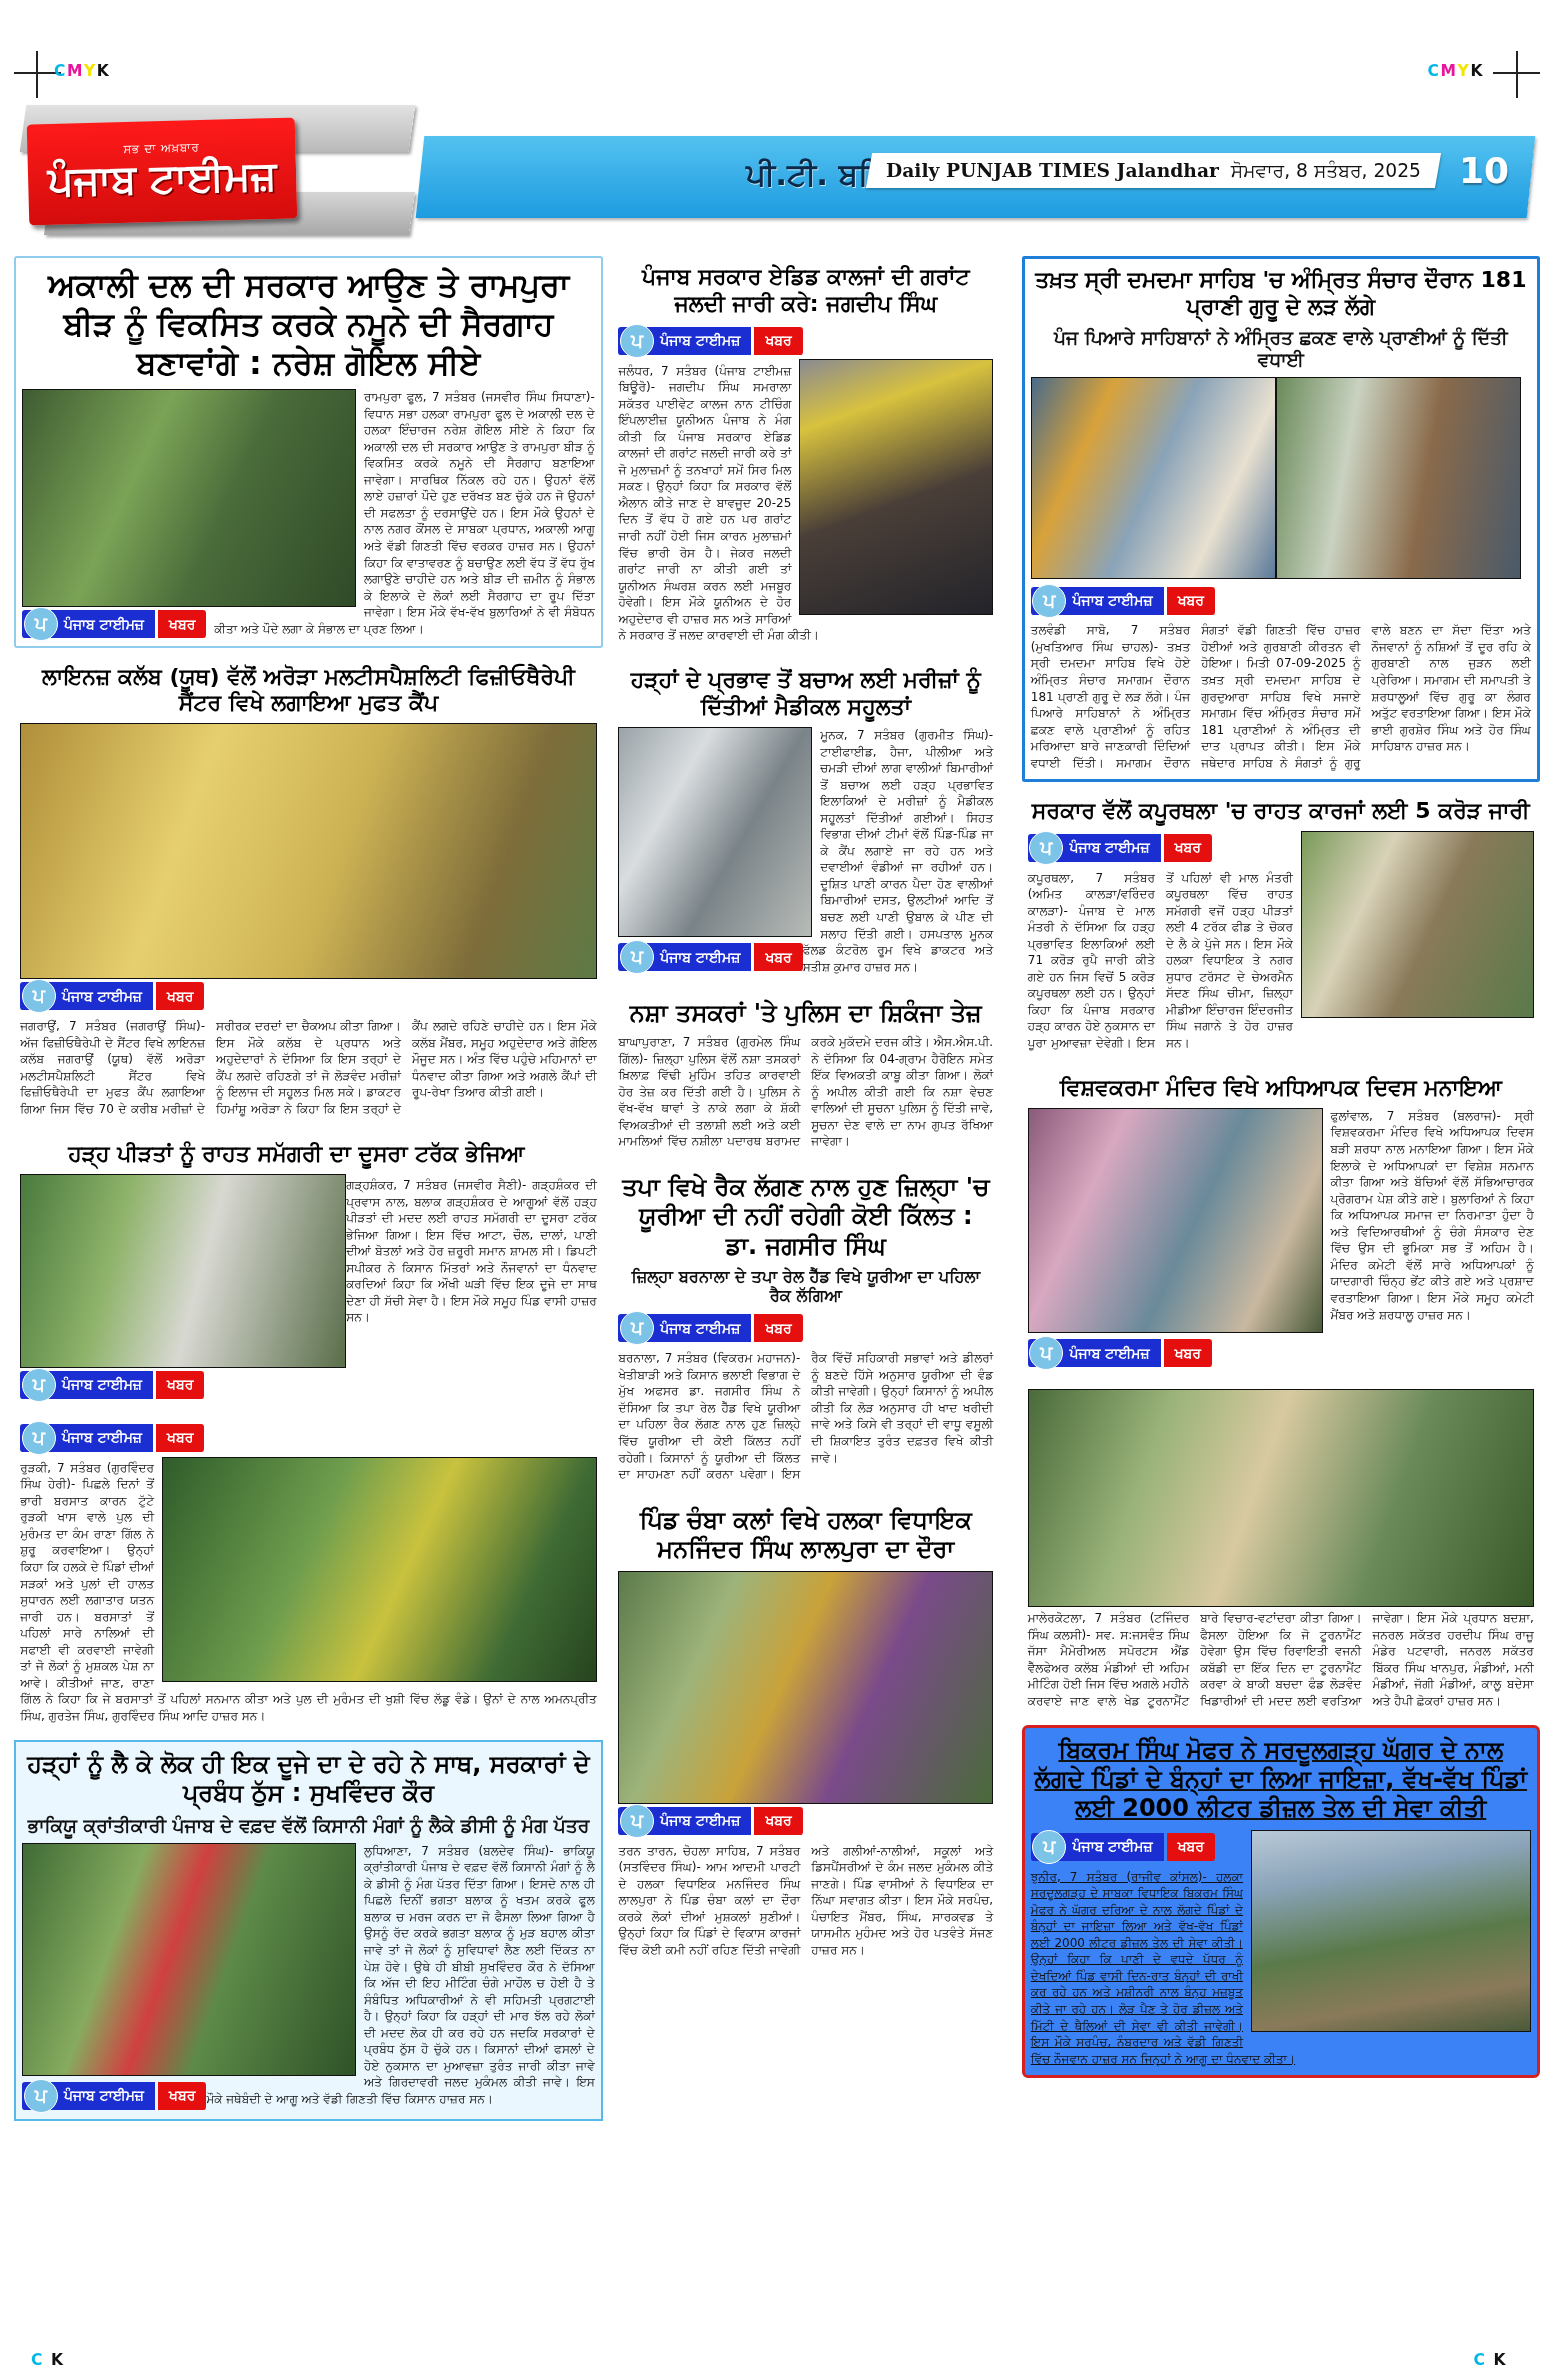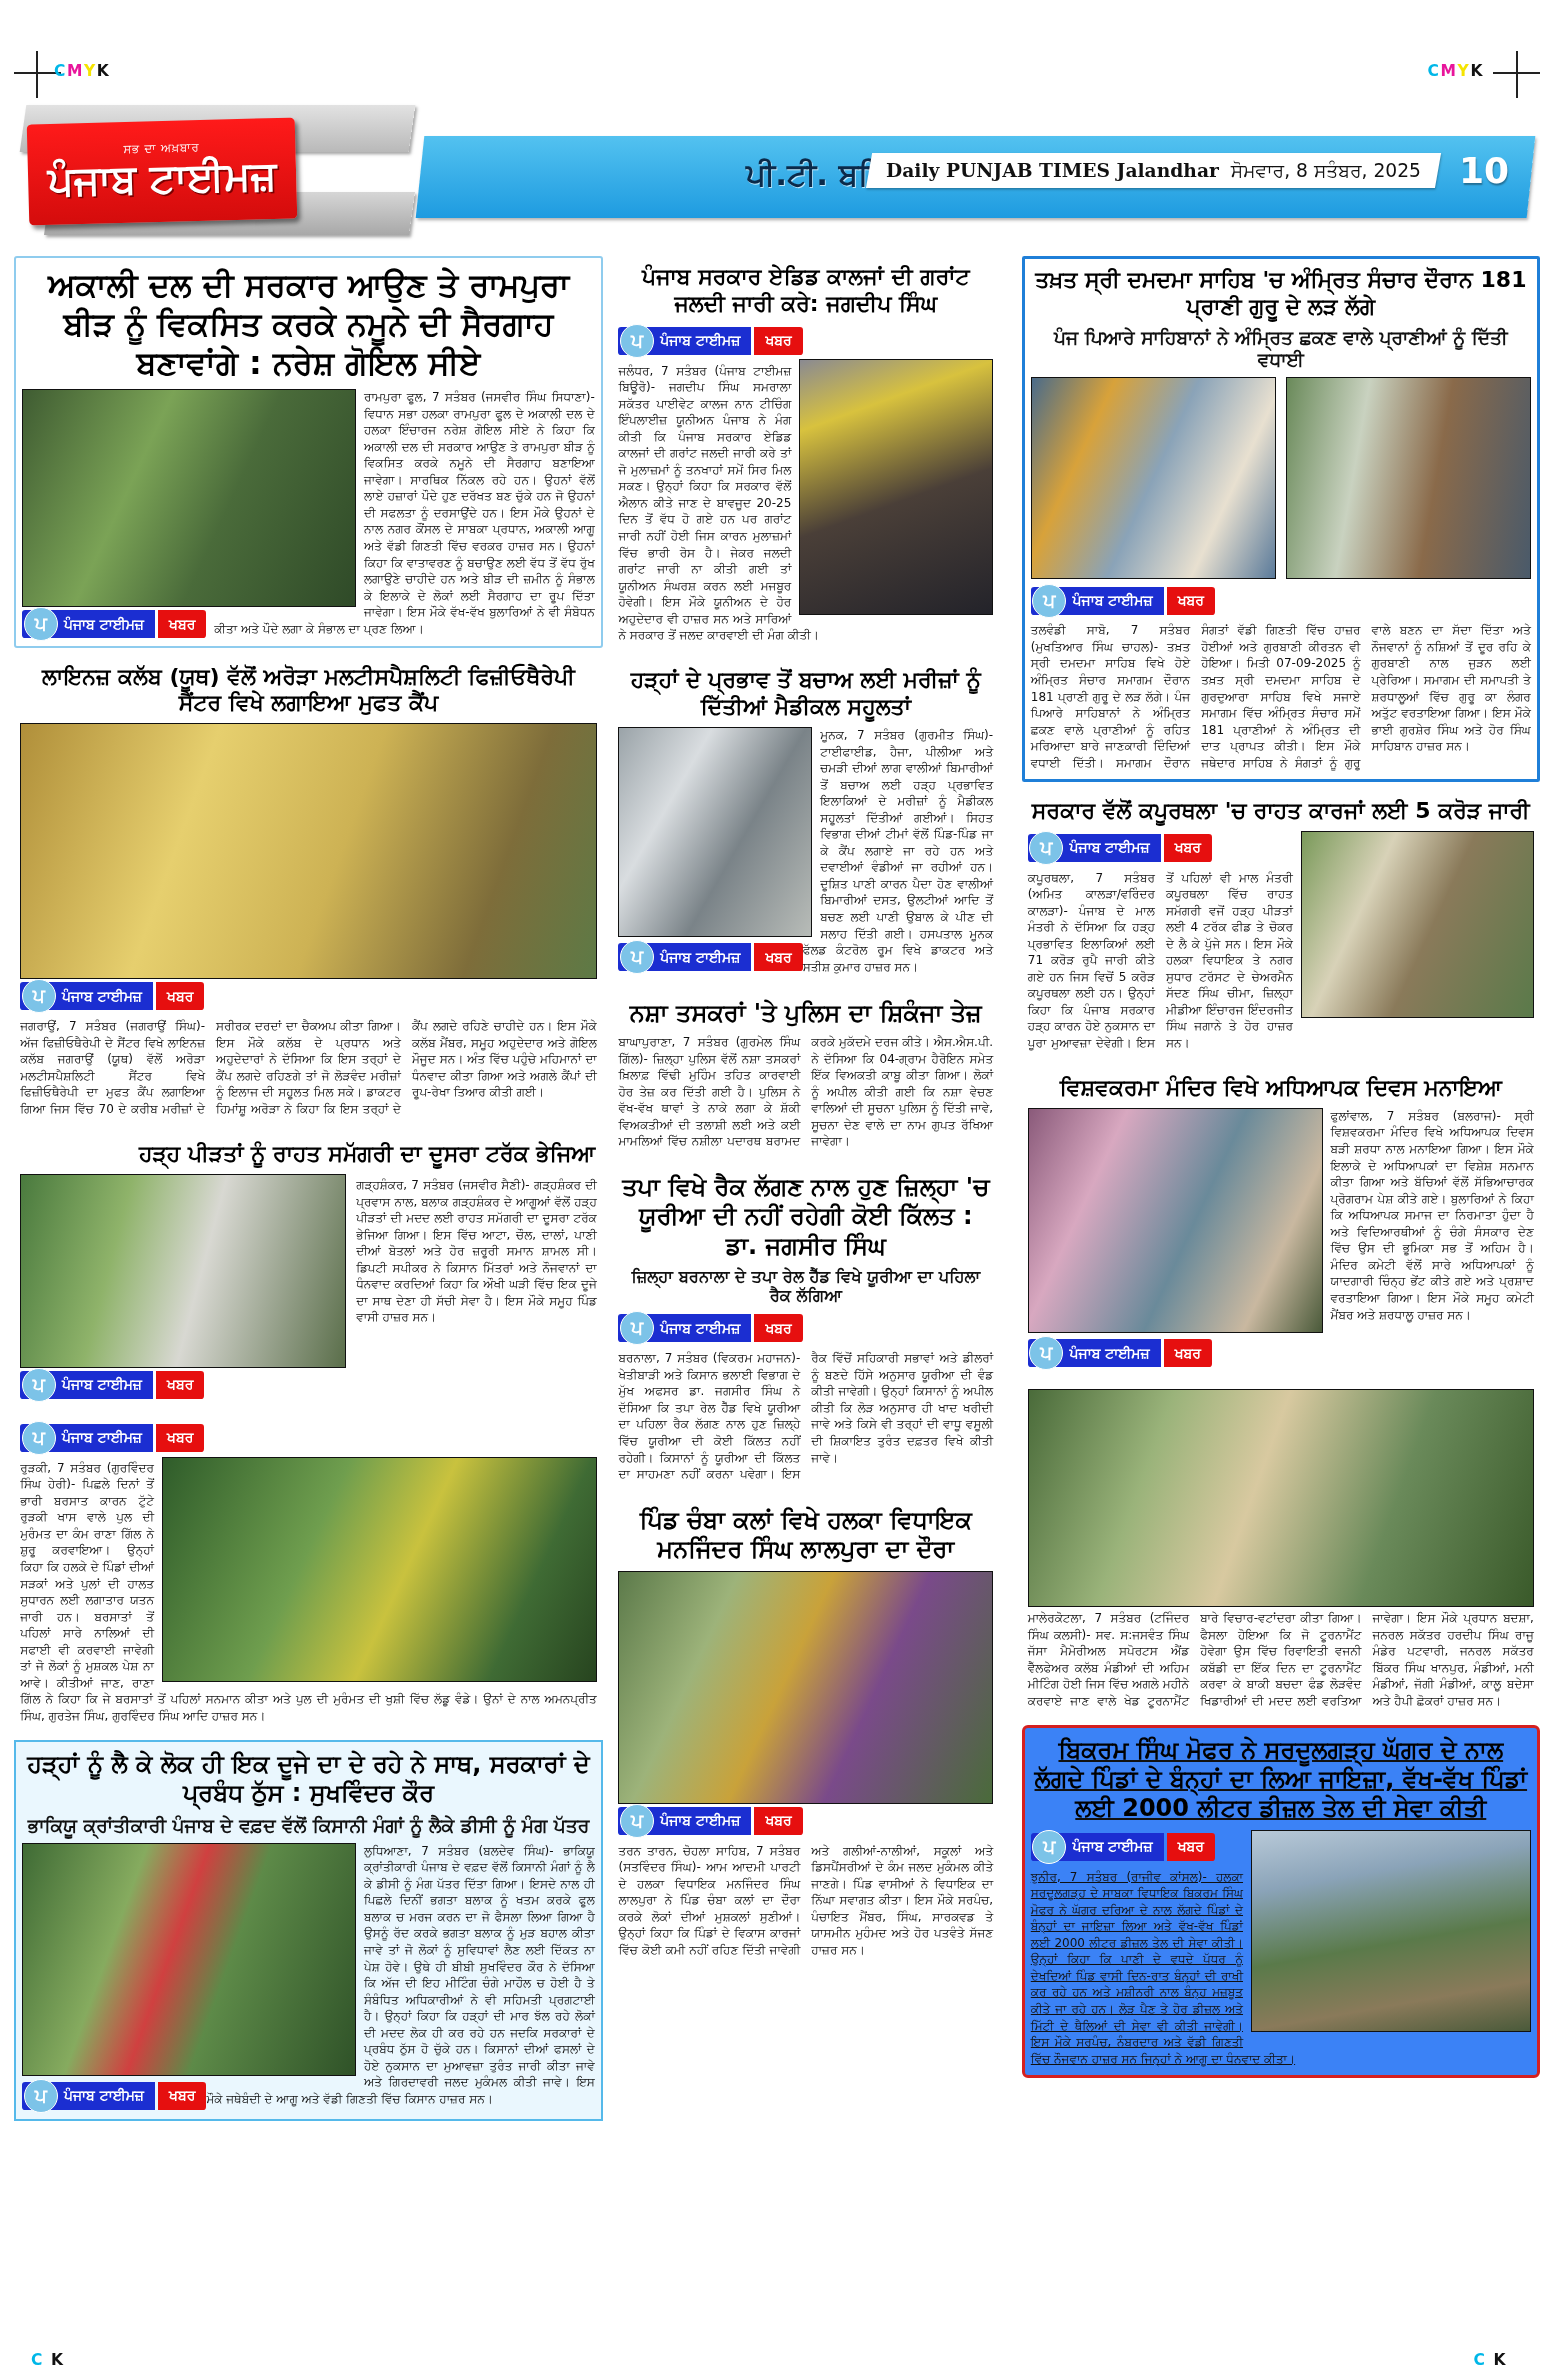--- a/index.html
+++ b/index.html
@@ -46,21 +46,21 @@
   .body-text { font-size:12px; line-height:1.38; text-align:justify; margin:3.1px 0; }
   .cols-2 { column-count:2; column-gap:11px; }
   .cols-3 { column-count:3; column-gap:11px; }
   
   .badge { display:inline-flex; align-items:center; height:28px; margin:3.1px 0 4.7px; }
   .badge .b-blue { background:#1b2ed1; color:#fff; font-weight:bold; font-size:14px; display:flex; align-items:center; padding:0 11px 0 3.1px; height:100%; border-radius:3.1px 0 0 3.1px; }
   .badge .b-circle { width:34px; height:34px; border-radius:50%; background:#7cc3e8; border:1.6px solid #fff; color:#fff; display:flex; align-items:center; justify-content:center; font-size:18.7px; font-weight:bold; margin-right:6.2px; margin-left:-1.6px; }
   .badge .b-red { background:#e60f0f; color:#fff; font-weight:bold; font-size:14px; display:flex; align-items:center; padding:0 11px; height:100%; border-radius:0 3.1px 3.1px 0; margin-left:3.1px; }
   
   .photo { border:1.6px solid #111; width:100%; }
-  .media-row { display:flex; gap:10px; }
+  .media-row { display:flex; gap:0; }
   .media-row .body-text { flex:1; }
   .float-l { float:left; margin:0 7.8px 3.1px 0; }
   .float-r { float:right; margin:0 0 3.1px 7.8px; }
   .clear { clear:both; }
 </style>
 </head>
 <body>
 
 <div class="regline" style="left:14px; top:72px; width:47px; height:2.3px;"></div>
 <div class="regline" style="left:36px; top:51px; width:2.3px; height:47px;"></div>
@@ -114,21 +114,21 @@
         <div class="b-blue">
             <div class="b-circle">ਪ</div>
             <span>ਪੰਜਾਬ ਟਾਈਮਜ਼</span>
           </div>
         <div class="b-red">ਖਬਰ</div>
       </div>
       <p class="body-text cols-3">ਜਗਰਾਉਂ, 7 ਸਤੰਬਰ (ਜਗਰਾਉਂ ਸਿੰਘ)- ਅੱਜ ਫਿਜ਼ੀਓਥੈਰੇਪੀ ਦੇ ਸੈਂਟਰ ਵਿਖੇ ਲਾਇਨਜ਼ ਕਲੱਬ ਜਗਰਾਉਂ (ਯੂਥ) ਵੱਲੋਂ ਅਰੋੜਾ ਮਲਟੀਸਪੈਸ਼ਲਿਟੀ ਸੈਂਟਰ ਵਿਖੇ ਫਿਜ਼ੀਓਥੈਰੇਪੀ ਦਾ ਮੁਫਤ ਕੈਂਪ ਲਗਾਇਆ ਗਿਆ ਜਿਸ ਵਿੱਚ 70 ਦੇ ਕਰੀਬ ਮਰੀਜ਼ਾਂ ਦੇ ਸਰੀਰਕ ਦਰਦਾਂ ਦਾ ਚੈਕਅਪ ਕੀਤਾ ਗਿਆ। ਇਸ ਮੌਕੇ ਕਲੱਬ ਦੇ ਪ੍ਰਧਾਨ ਅਤੇ ਅਹੁਦੇਦਾਰਾਂ ਨੇ ਦੱਸਿਆ ਕਿ ਇਸ ਤਰ੍ਹਾਂ ਦੇ ਕੈਂਪ ਲਗਦੇ ਰਹਿਣਗੇ ਤਾਂ ਜੋ ਲੋੜਵੰਦ ਮਰੀਜ਼ਾਂ ਨੂੰ ਇਲਾਜ ਦੀ ਸਹੂਲਤ ਮਿਲ ਸਕੇ। ਡਾਕਟਰ ਹਿਮਾਂਸ਼ੂ ਅਰੋੜਾ ਨੇ ਕਿਹਾ ਕਿ ਇਸ ਤਰ੍ਹਾਂ ਦੇ ਕੈਂਪ ਲਗਦੇ ਰਹਿਣੇ ਚਾਹੀਦੇ ਹਨ। ਇਸ ਮੌਕੇ ਕਲੱਬ ਮੈਂਬਰ, ਸਮੂਹ ਅਹੁਦੇਦਾਰ ਅਤੇ ਗੋਇਲ ਮੌਜੂਦ ਸਨ। ਅੰਤ ਵਿੱਚ ਪਹੁੰਚੇ ਮਹਿਮਾਨਾਂ ਦਾ ਧੰਨਵਾਦ ਕੀਤਾ ਗਿਆ ਅਤੇ ਅਗਲੇ ਕੈਂਪਾਂ ਦੀ ਰੂਪ-ਰੇਖਾ ਤਿਆਰ ਕੀਤੀ ਗਈ।</p>
     </div>
 
     <div class="article">
-      <h2 class="headline h-lg" style="text-align:right;margin-left:48px;">ਹੜ੍ਹ ਪੀੜਤਾਂ ਨੂੰ ਰਾਹਤ ਸਮੱਗਰੀ ਦਾ ਦੂਸਰਾ ਟਰੱਕ ਭੇਜਿਆ</h2>
+      <h2 class="headline h-lg" style="text-align:left;margin-left:48px;">ਹੜ੍ਹ ਪੀੜਤਾਂ ਨੂੰ ਰਾਹਤ ਸਮੱਗਰੀ ਦਾ ਦੂਸਰਾ ਟਰੱਕ ਭੇਜਿਆ</h2>
       <div class="media-row">
         <div class="photo" style="width:326px; height:194px; background:linear-gradient(105deg,#4a7a3e 0%,#8fb36a 30%,#d8d8d2 55%,#5a6e4a 100%);"></div>
         <p class="body-text">ਗੜ੍ਹਸ਼ੰਕਰ, 7 ਸਤੰਬਰ (ਜਸਵੀਰ ਸੈਣੀ)- ਗੜ੍ਹਸ਼ੰਕਰ ਦੀ ਪ੍ਰਵਾਸ ਨਾਲ, ਬਲਾਕ ਗੜ੍ਹਸ਼ੰਕਰ ਦੇ ਆਗੂਆਂ ਵੱਲੋਂ ਹੜ੍ਹ ਪੀੜਤਾਂ ਦੀ ਮਦਦ ਲਈ ਰਾਹਤ ਸਮੱਗਰੀ ਦਾ ਦੂਸਰਾ ਟਰੱਕ ਭੇਜਿਆ ਗਿਆ। ਇਸ ਵਿੱਚ ਆਟਾ, ਚੌਲ, ਦਾਲਾਂ, ਪਾਣੀ ਦੀਆਂ ਬੋਤਲਾਂ ਅਤੇ ਹੋਰ ਜ਼ਰੂਰੀ ਸਮਾਨ ਸ਼ਾਮਲ ਸੀ। ਡਿਪਟੀ ਸਪੀਕਰ ਨੇ ਕਿਸਾਨ ਮਿੱਤਰਾਂ ਅਤੇ ਨੌਜਵਾਨਾਂ ਦਾ ਧੰਨਵਾਦ ਕਰਦਿਆਂ ਕਿਹਾ ਕਿ ਔਖੀ ਘੜੀ ਵਿੱਚ ਇਕ ਦੂਜੇ ਦਾ ਸਾਥ ਦੇਣਾ ਹੀ ਸੱਚੀ ਸੇਵਾ ਹੈ। ਇਸ ਮੌਕੇ ਸਮੂਹ ਪਿੰਡ ਵਾਸੀ ਹਾਜ਼ਰ ਸਨ।</p>
       </div>
       <div class="badge">
         <div class="b-blue">
             <div class="b-circle">ਪ</div>
             <span>ਪੰਜਾਬ ਟਾਈਮਜ਼</span>
           </div>
         <div class="b-red">ਖਬਰ</div>

